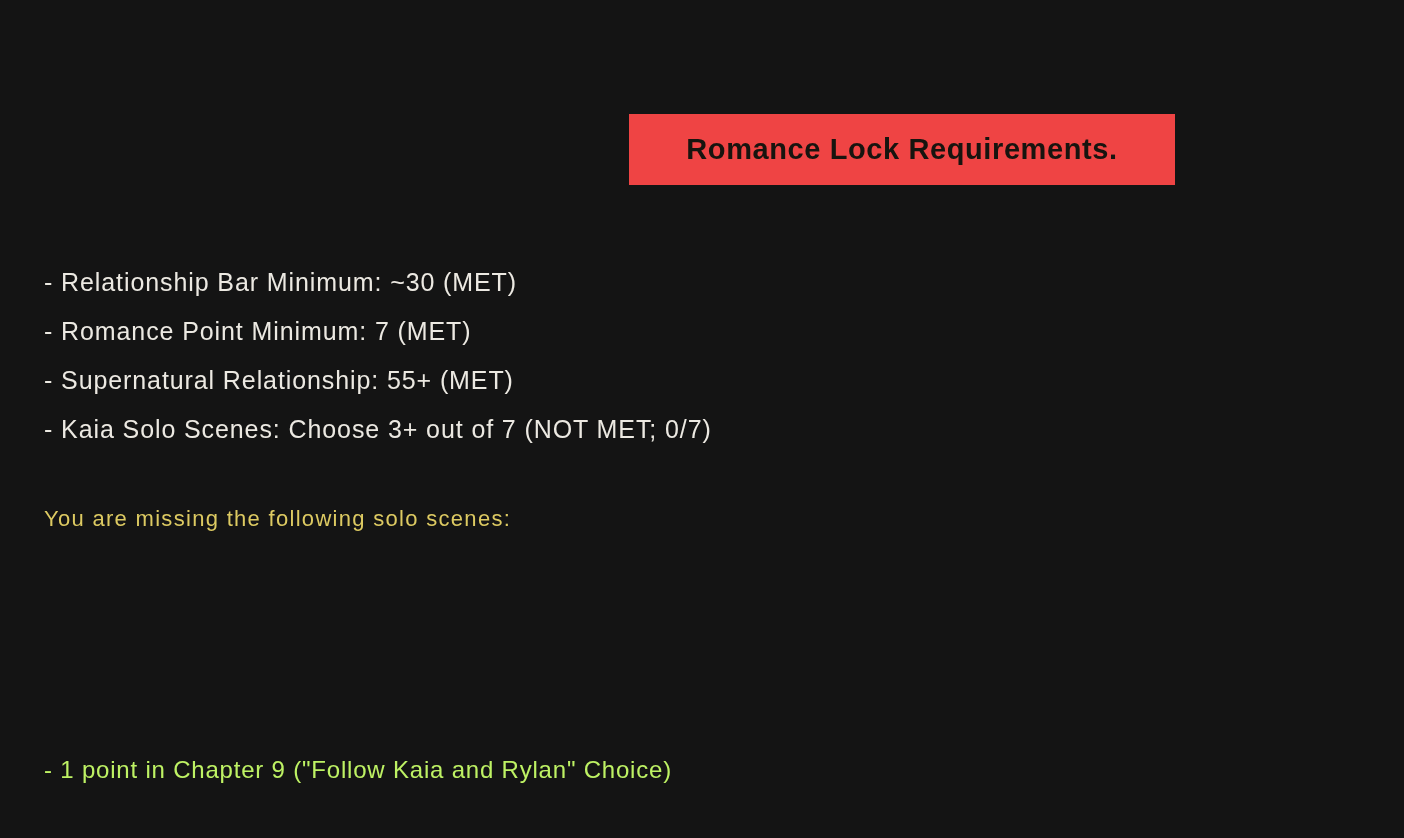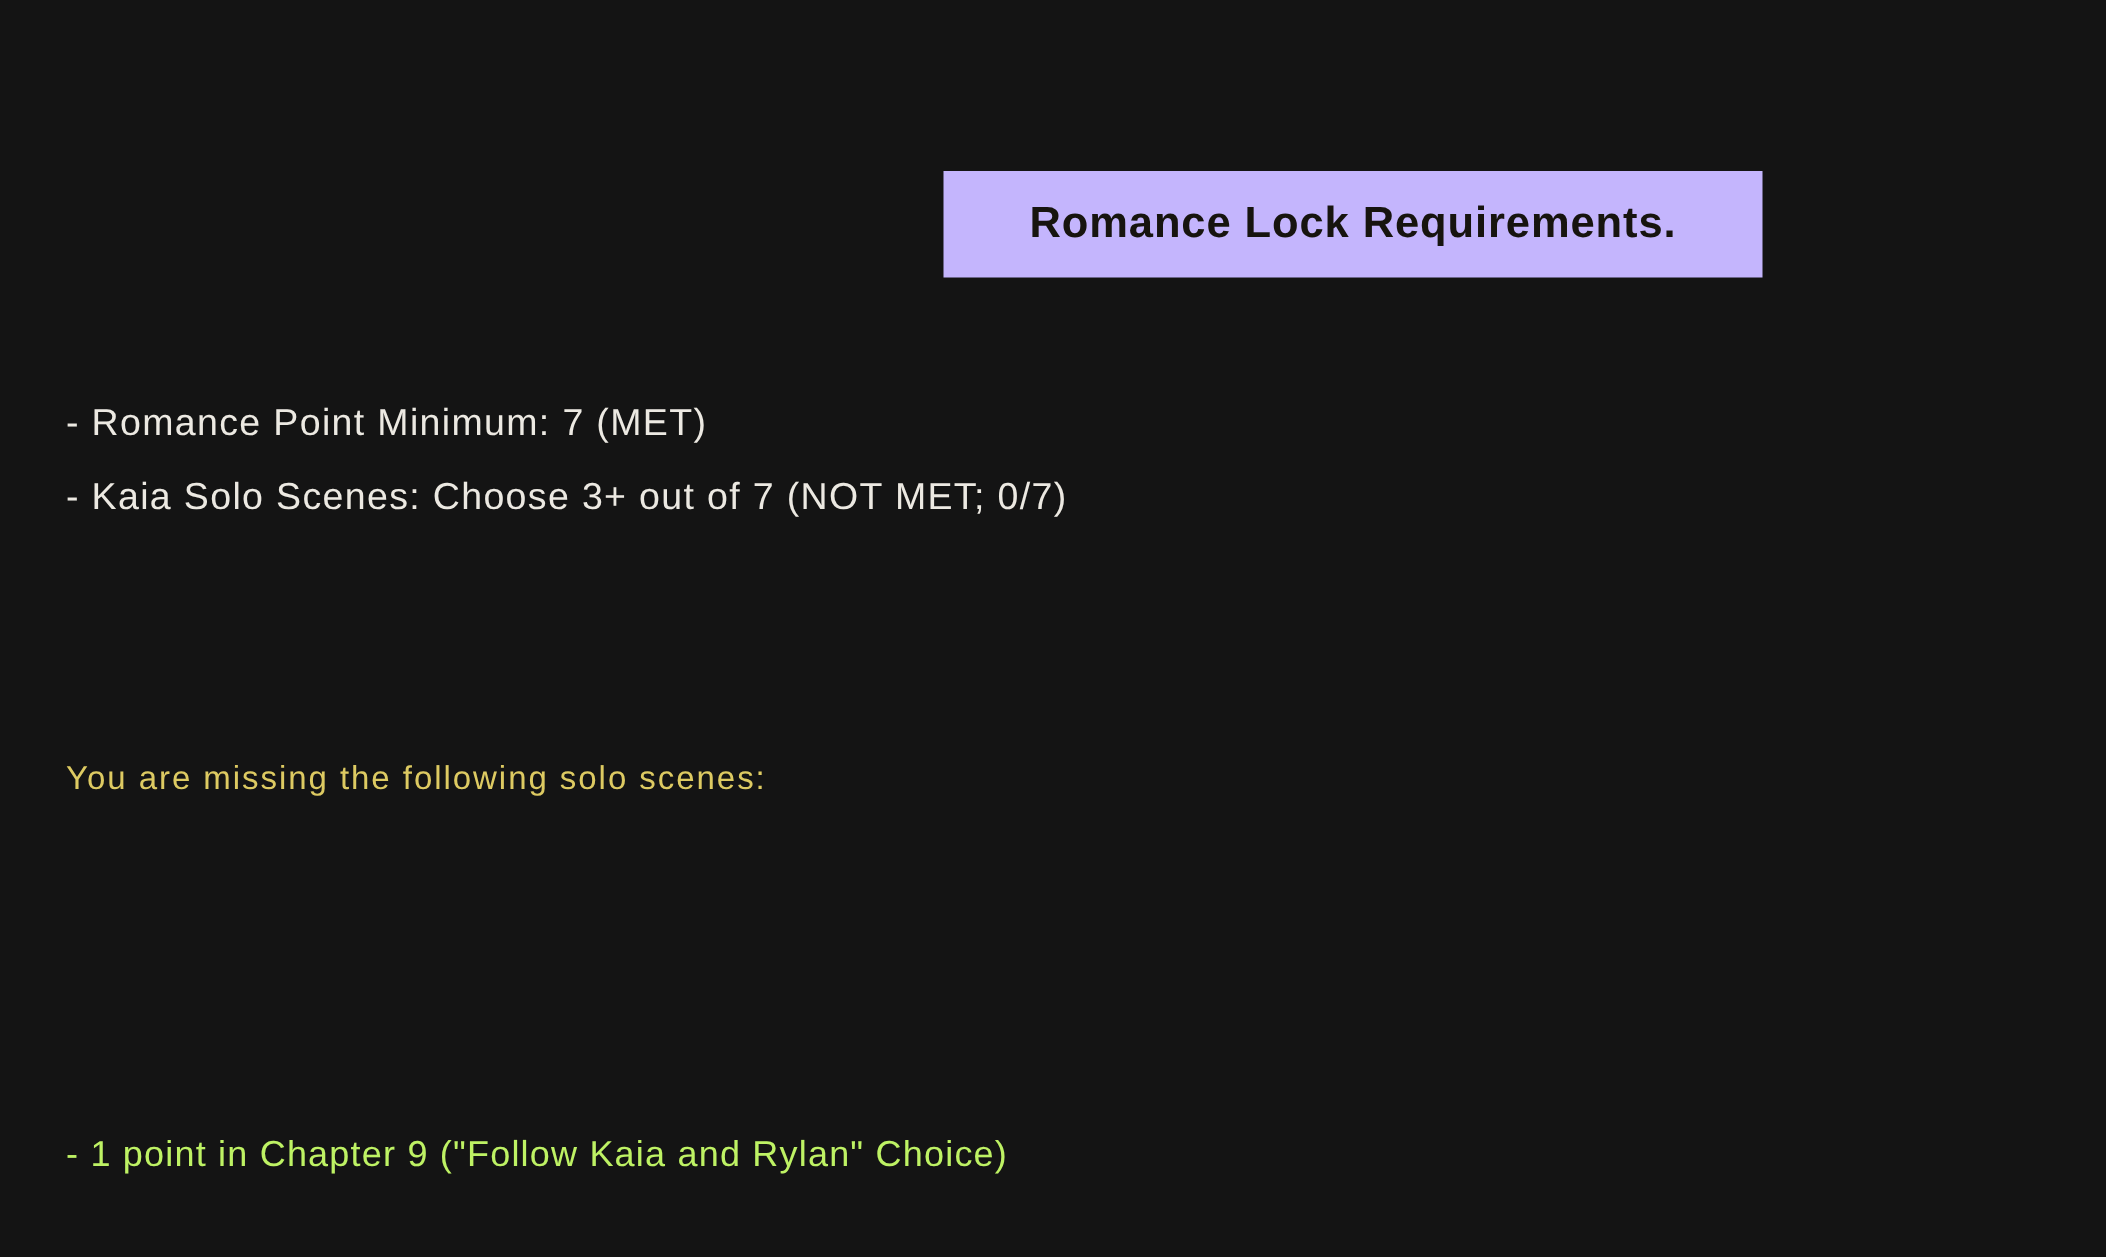--- a/index.html
+++ b/index.html
@@ -19,21 +19,21 @@
     width: 1404px;
     height: 838px;
     background: #141414;
   }
   .title-banner {
     position: absolute;
     left: 629px;
     top: 114px;
     width: 546px;
     height: 71px;
-    background: #c4b5fd;
+    background: #ef4444;
     display: flex;
     align-items: center;
     justify-content: center;
   }
   .title-banner .title-text {
     color: #17140f;
     font-size: 29px;
     font-weight: bold;
     letter-spacing: 0.6px;
     white-space: nowrap;
@@ -77,21 +77,23 @@
 </head>
 <body>
 
 <div id="screen">
 
   <div class="title-banner">
     <span class="title-text">Romance Lock Requirements.</span>
   </div>
 
   <div class="req-list">
+    <div class="req-line">- Relationship Bar Minimum: ~30 (MET)</div>
     <div class="req-line">- Romance Point Minimum: 7 (MET)</div>
+    <div class="req-line">- Supernatural Relationship: 55+ (MET)</div>
     <div class="req-line">- Kaia Solo Scenes: Choose 3+ out of 7 (NOT MET; 0/7)</div>
   </div>
 
   <div class="missing-header">You are missing the following solo scenes:</div>
 
   <div class="missing-list">
     <div class="missing-line">- 1 point in Chapter 9 ("Follow Kaia and Rylan" Choice)</div>
   </div>
 
 </div>

